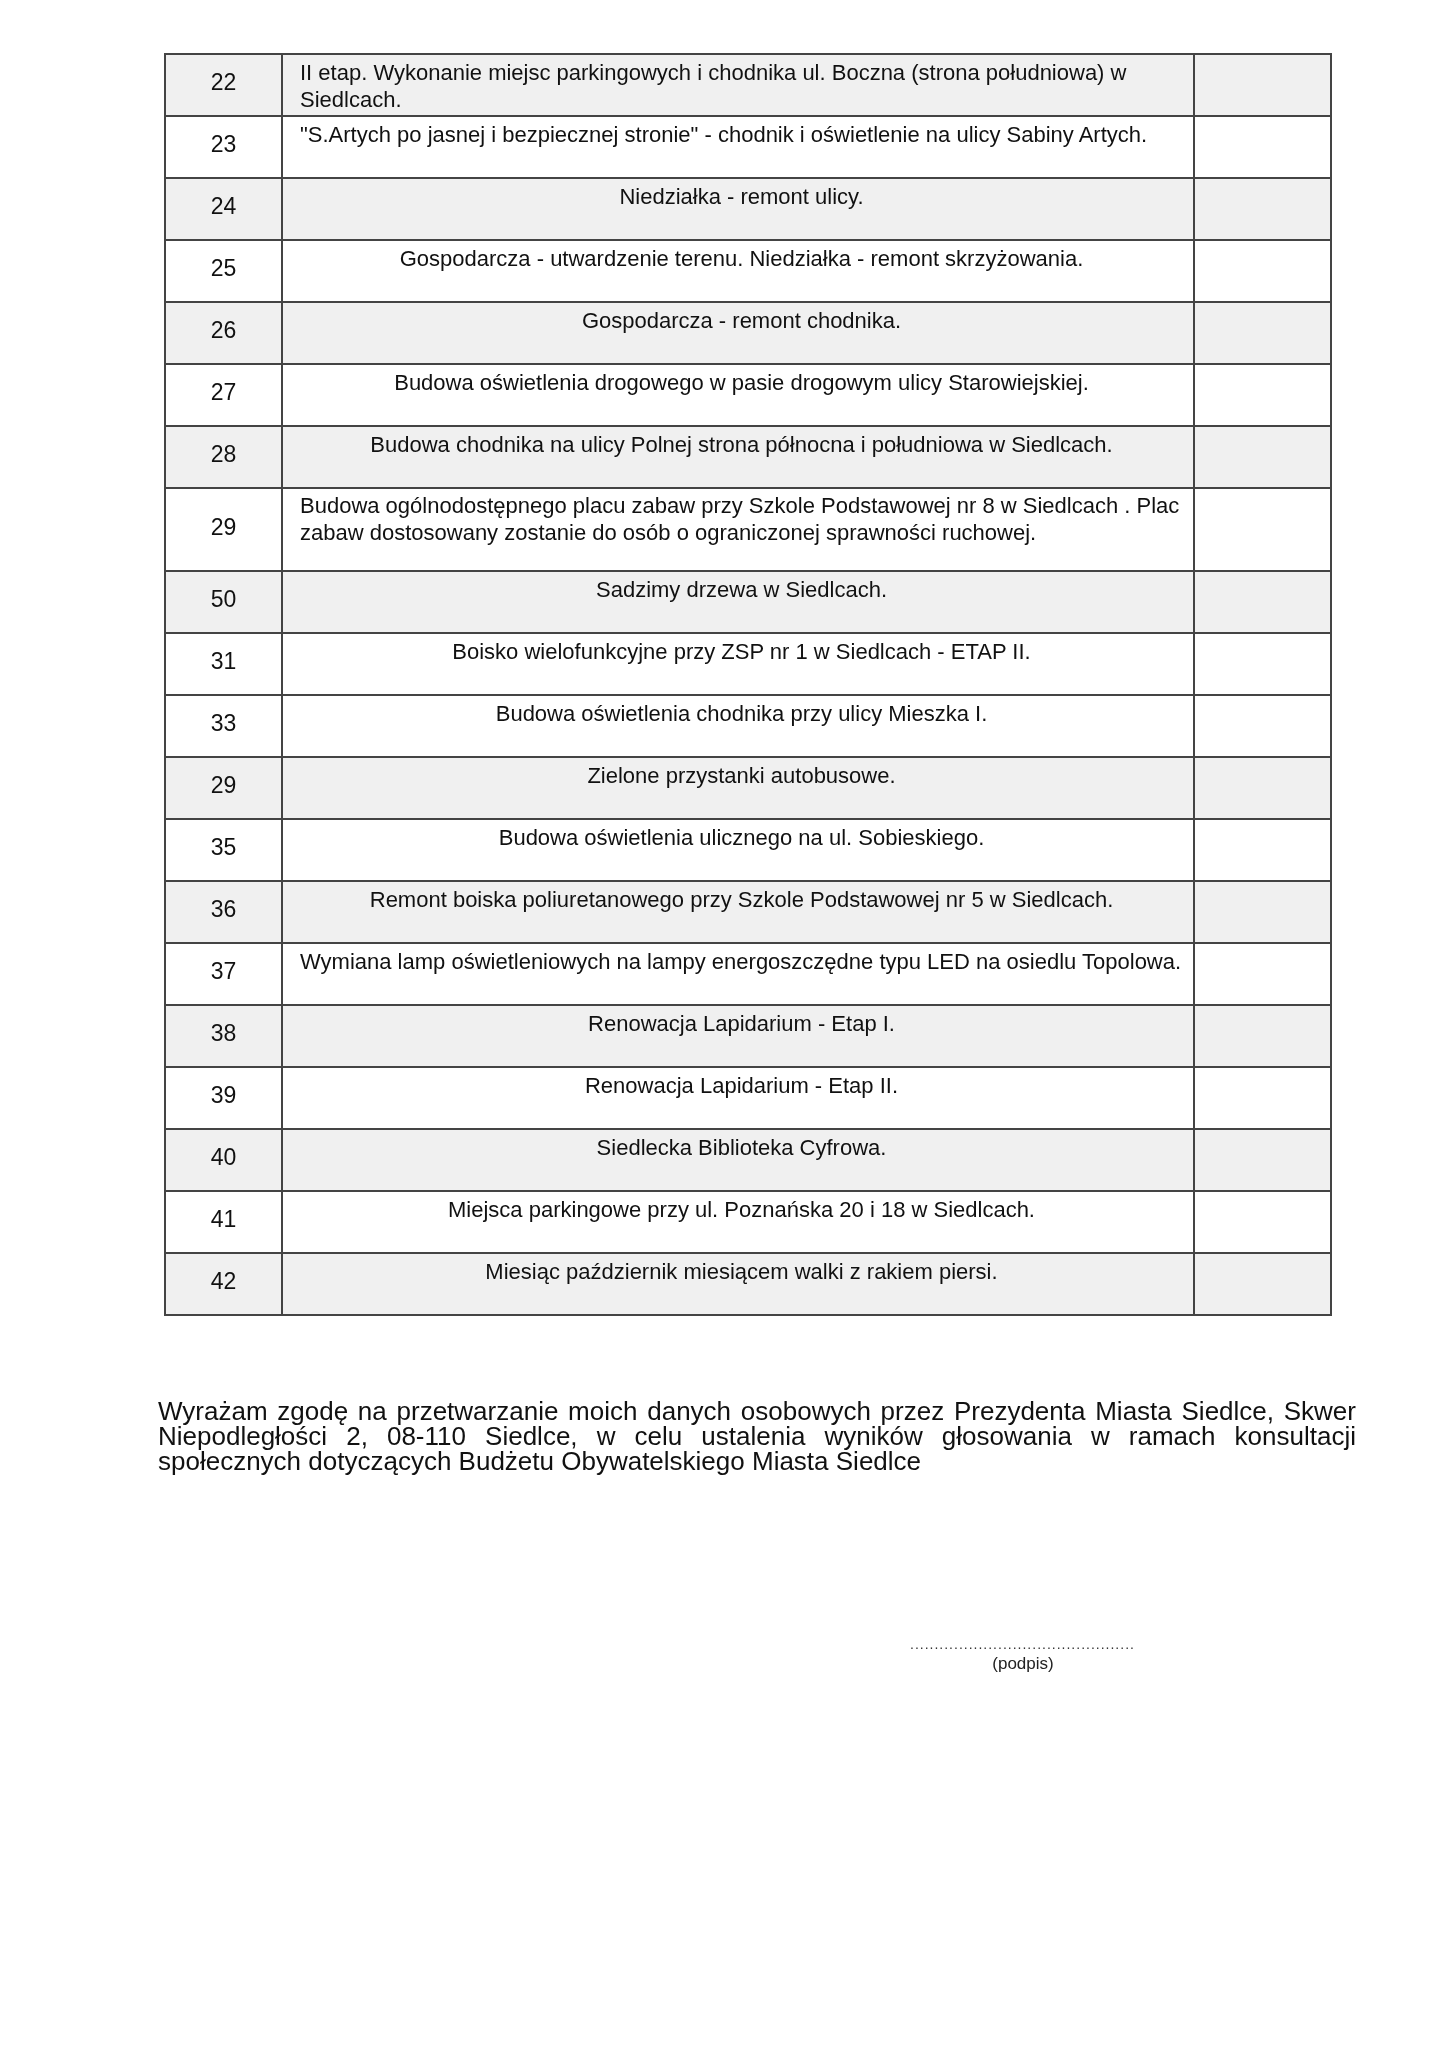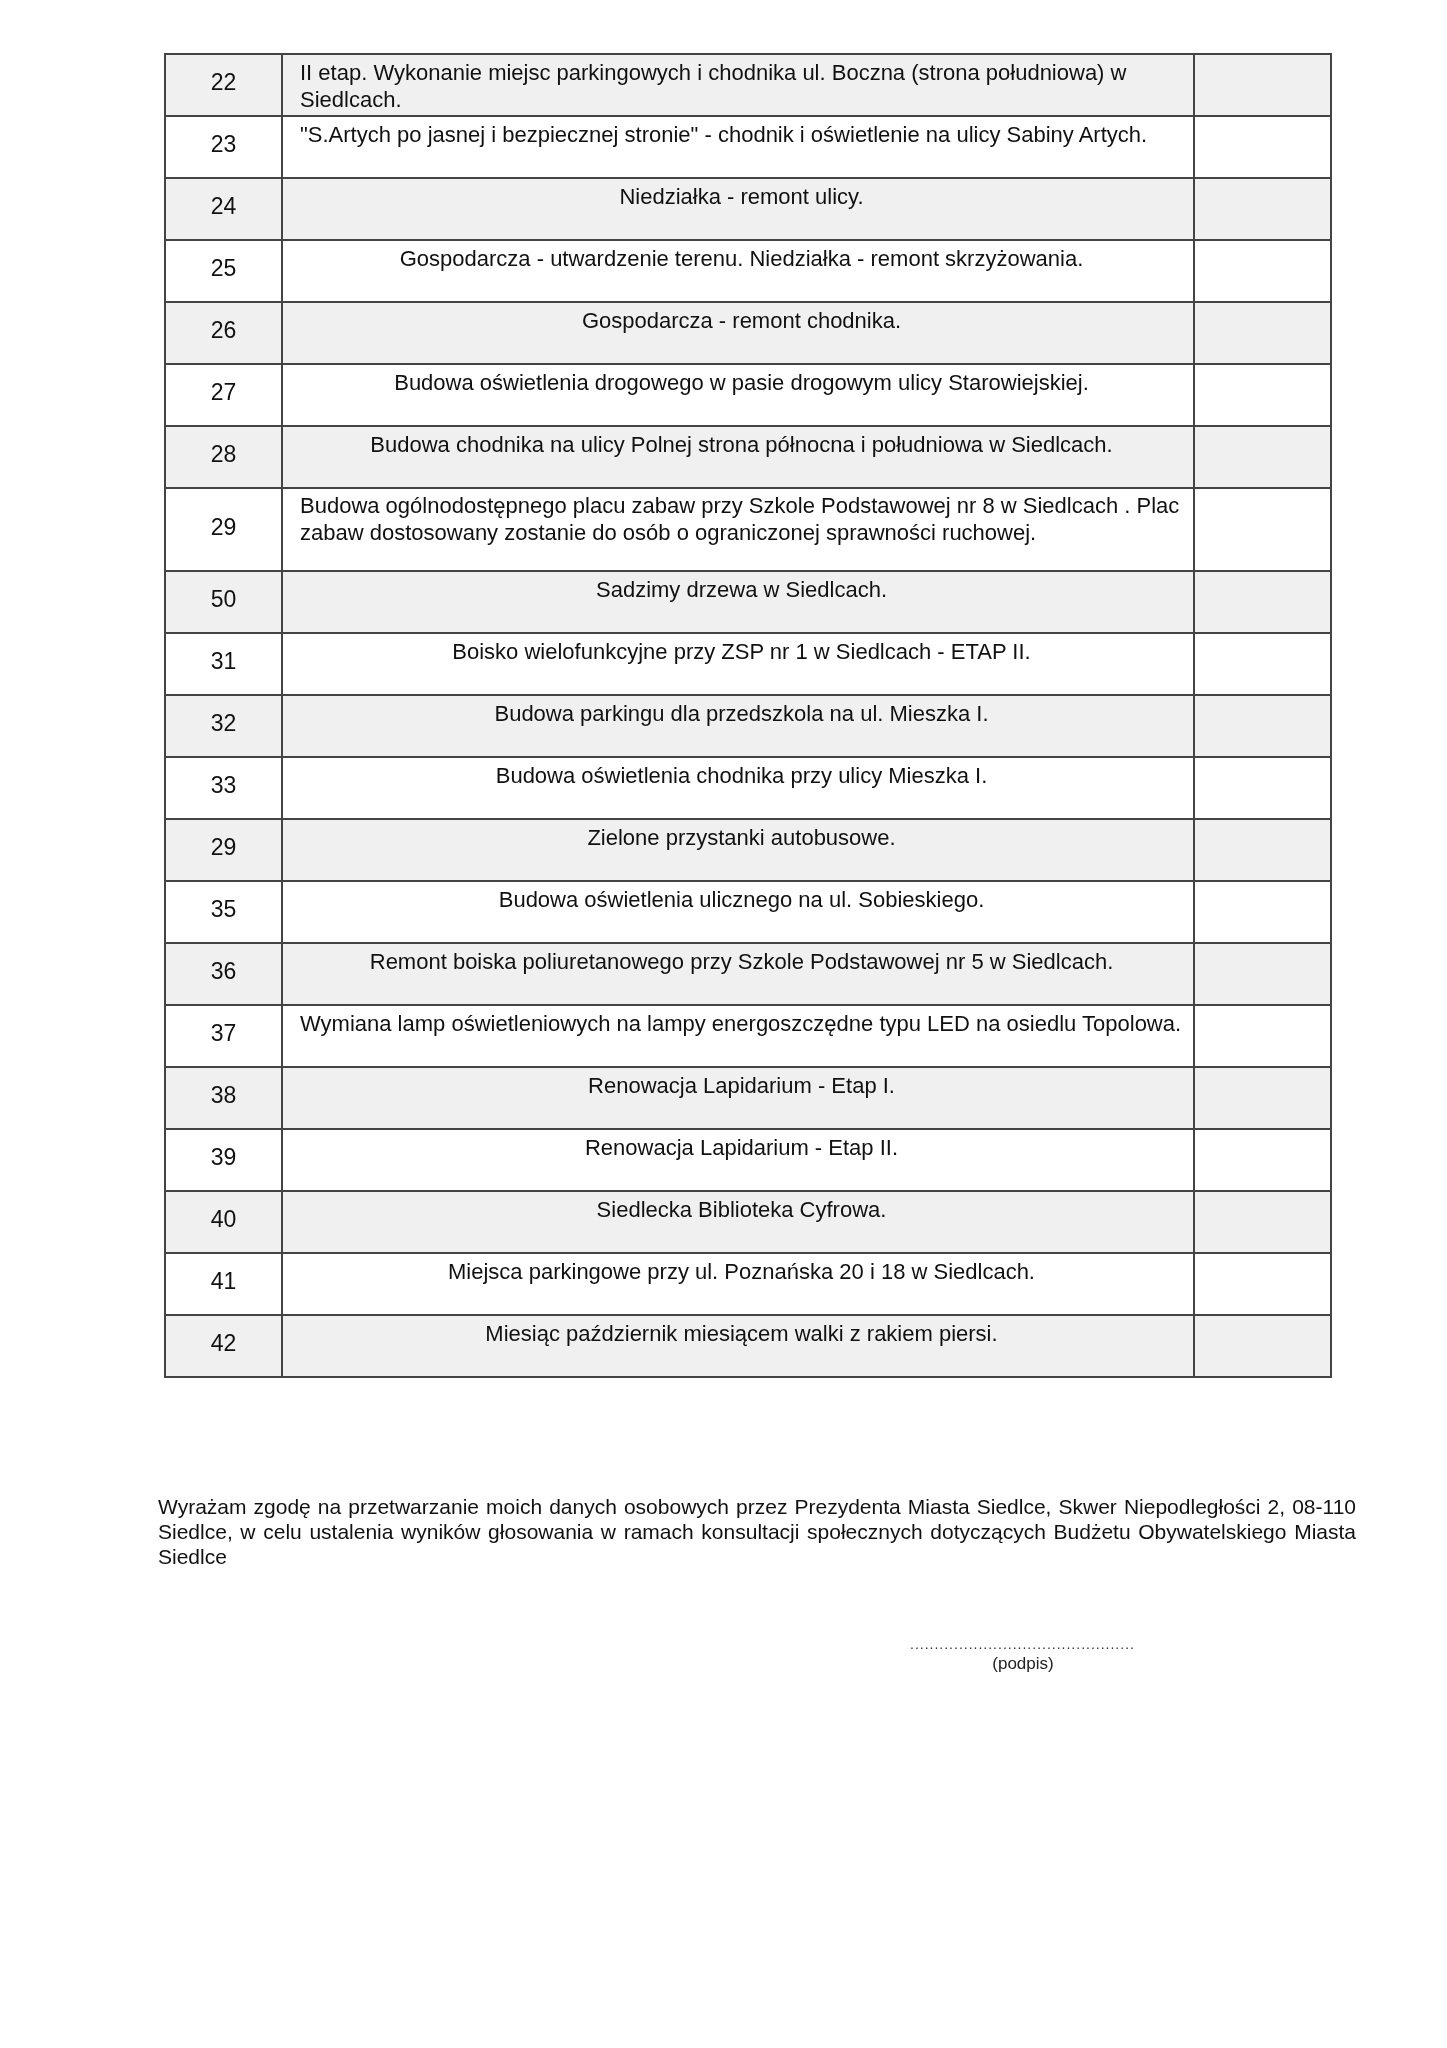--- a/index.html
+++ b/index.html
@@ -55,23 +55,23 @@
   tr.double .desc-cell span { padding-top: 4px; }
   tr.triple .desc-cell span { padding-top: 3px; }
   tr.single td, tr.double td { height: 60px; }
   tr.triple td { height: 81px; }
   tr.triple .num-cell span { padding-top: 24px; }
   .vote-cell { cursor: pointer; }
 
   .consent {
     position: absolute;
     left: 158px;
-    top: 1494px;
+    top: 1399px;
     width: 1198px;
-    font-size: 21px;
+    font-size: 26px;
     line-height: 25px;
     text-align: justify;
     color: #111111;
   }
   .signature-line {
     position: absolute;
     left: 910px;
     top: 1636px;
     width: 225px;
     font-size: 14px;
@@ -183,29 +183,20 @@
       </tr>
       <tr class="white single">
         <td class="num-cell">
           <span>31</span>
         </td>
         <td class="desc-cell">
           <span>Boisko wielofunkcyjne przy ZSP nr 1 w Siedlcach - ETAP II.</span>
         </td>
         <td class="vote-cell"></td>
       </tr>
-      <tr class="gray single">
-        <td class="num-cell">
-          <span>32</span>
-        </td>
-        <td class="desc-cell">
-          <span>Budowa parkingu dla przedszkola na ul. Mieszka I.</span>
-        </td>
-        <td class="vote-cell"></td>
-      </tr>
       <tr class="white single">
         <td class="num-cell">
           <span>33</span>
         </td>
         <td class="desc-cell">
           <span>Budowa oświetlenia chodnika przy ulicy Mieszka I.</span>
         </td>
         <td class="vote-cell"></td>
       </tr>
       <tr class="gray single">

